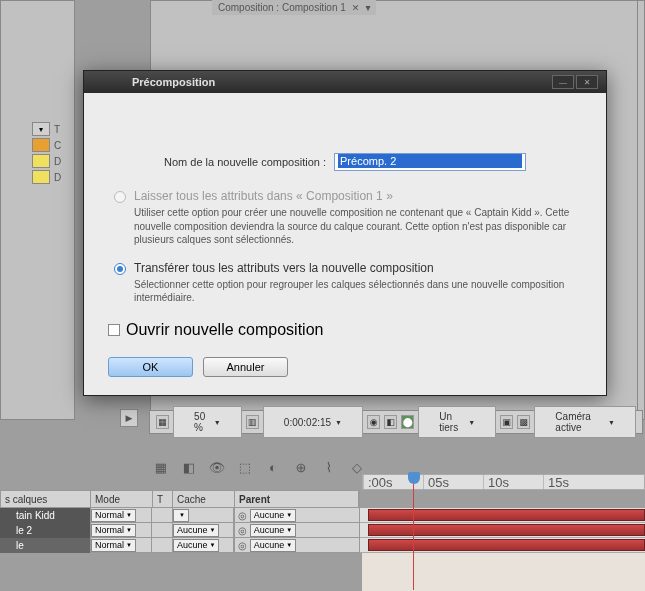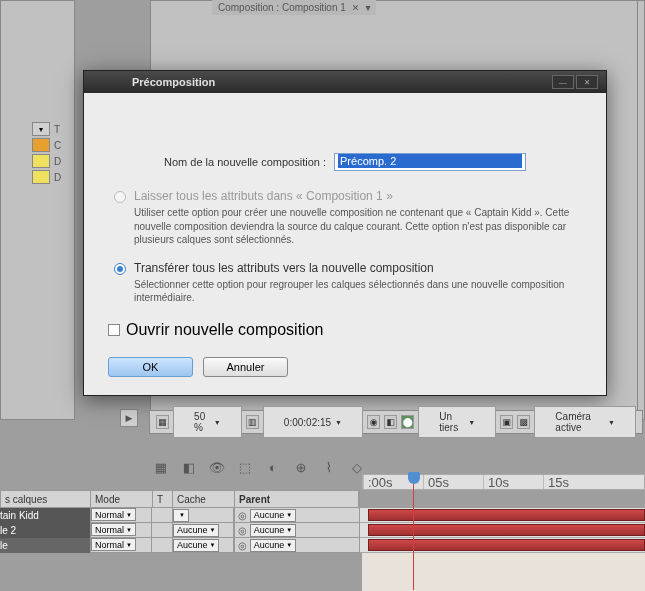--- a/index.html
+++ b/index.html
@@ -67,23 +67,23 @@
 .panel-cols { position: absolute; left: 0; top: 490px; width: 360px; height: 18px; background: #d4d4d4; border: 1px solid #999; display: flex; font-size: 10px; color: #333; }
 .col { border-right: 1px solid #999; padding: 2px 4px; display: flex; align-items: center; }
 .col-calques { width: 90px; }
 .col-mode { width: 62px; }
 .col-t { width: 20px; }
 .col-cache { width: 62px; }
 .col-parent { flex: 1; font-weight: bold; }
 
 .layer-rows { position: absolute; left: 0; top: 508px; width: 645px; }
 .layer-row { height: 15px; display: flex; font-size: 10px; }
-.lr-left { width: 90px; display: flex; align-items: center; padding-left: 0; color: #fff; background: #666; }
+.lr-left { width: 90px; display: flex; align-items: center; padding-left: 16px; color: #fff; background: #666; }
 .lr-left.sel { background: #555; }
-.lr-mode { width: 62px; display: flex; align-items: flex-start; background: #d4d4d4; border: 1px solid #999; border-top: none; }
+.lr-mode { width: 62px; display: flex; align-items: center; background: #d4d4d4; border: 1px solid #999; border-top: none; }
 .lr-t { width: 20px; background: #d4d4d4; border-bottom: 1px solid #999; }
 .lr-cache { width: 62px; display: flex; align-items: center; background: #d4d4d4; border: 1px solid #999; border-top: none; }
 .lr-parent { width: 126px; display: flex; align-items: center; background: #d4d4d4; border: 1px solid #999; border-top: none; gap: 3px; padding-left: 3px; }
 .lr-track { flex: 1; background: #e0e0e0; border-bottom: 1px solid #aaa; position: relative; }
 .clip { position: absolute; left: 8px; right: 0; top: 1px; bottom: 1px; background: linear-gradient(to bottom, #d04848, #a03030); border: 1px solid #702020; }
 .dd-small { border: 1px solid #888; background: #f0f0f0; padding: 0 3px; height: 13px; display: flex; align-items: center; gap: 2px; font-size: 9px; }
 .dd-small::after { content: '▼'; font-size: 6px; }
 .spiral { font-size: 10px; color: #555; }
 
 .timeline-bg { position: absolute; left: 362px; top: 553px; right: 0; height: 38px; background: #e8e2da; }

